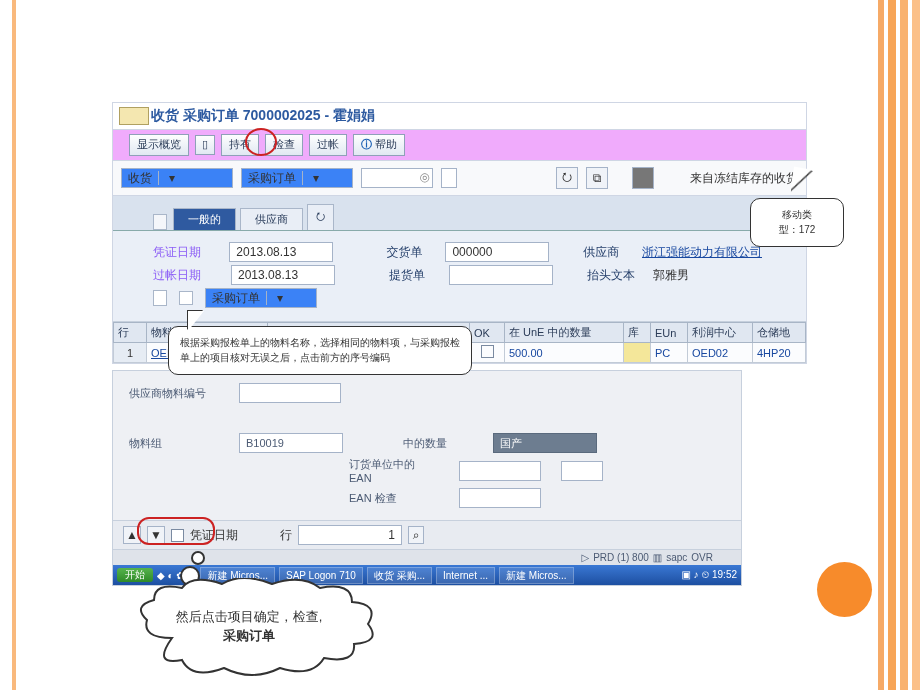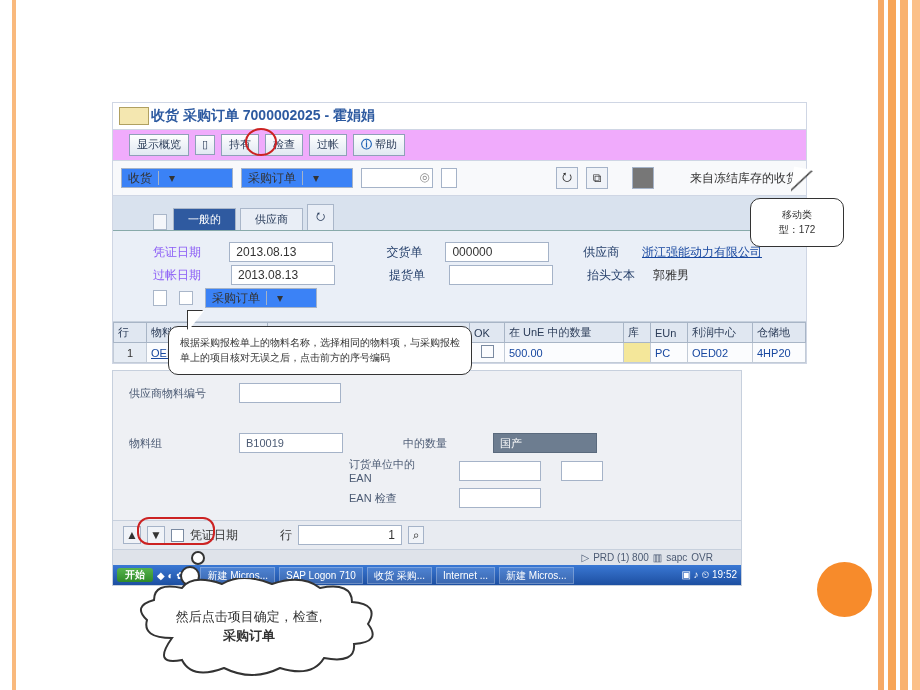--- a/index.html
+++ b/index.html
@@ -142,21 +142,21 @@
   .brow .bl { width: 90px; }
   .bfooter { display:flex; align-items:center; gap:6px; padding: 4px 10px; border-top:1px solid #c7d0dd; background:#e8ebf1; }
   .bfooter2 { display:flex; justify-content:flex-end; gap:4px; padding:2px 6px; background:#dfe3ea; border-top:1px solid #c7d0dd; font-size:10px; color:#4b5a73; }
   .taskbar {
     display:flex; align-items:center; gap:4px;
     height: 20px; font-size: 10px; color:#fff;
     background: linear-gradient(#3a78d4,#1d4fa1);
     padding: 0 4px;
   }
   .tbtn { background: rgba(255,255,255,.12); border: 1px solid rgba(255,255,255,.25); padding: 0 6px; height: 15px; line-height: 15px; }
-  .start { background: linear-gradient(#56b34d,#2f8a28); border-radius: 3px; padding: 0 8px; font-weight: bold; }
+  .start { background: linear-gradient(#56b34d,#2f8a28); border-radius: 3px; padding: 0 8px; font-weight: normal; }
 
   
   .co {
     position: absolute;
     background: #fff;
     border: 1.5px solid #333;
     border-radius: 10px;
     padding: 9px 11px;
     font-size: 10px;
     line-height: 1.45;

